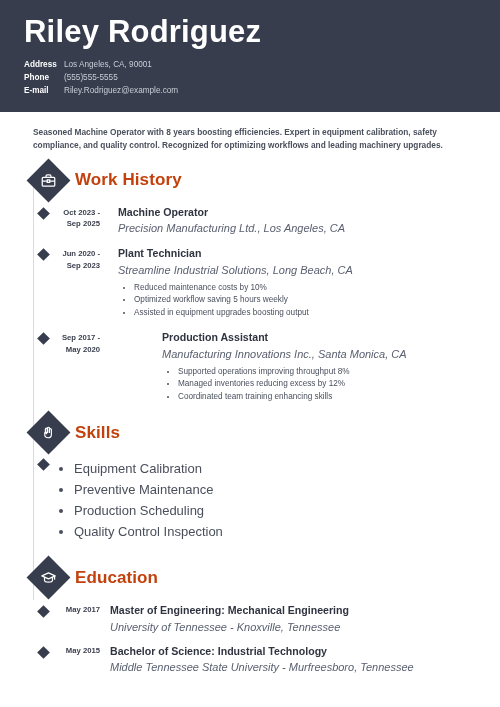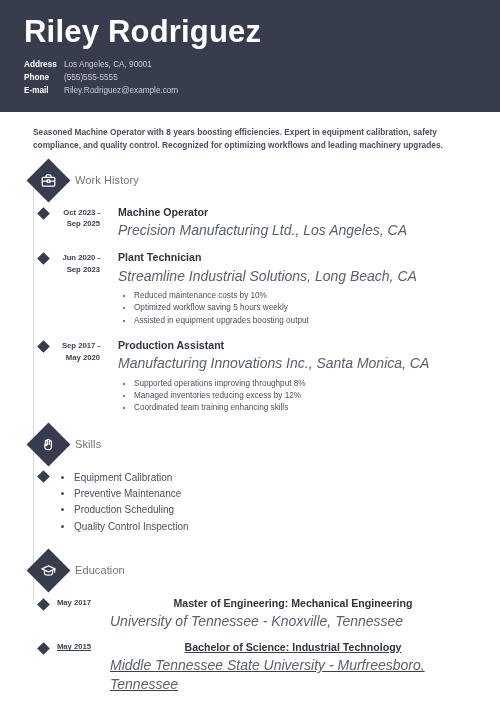--- a/index.html
+++ b/index.html
@@ -99,23 +99,23 @@
     display: flex;
     align-items: center;
     justify-content: center;
     flex: 0 0 auto;
   }
   .sec-diamond svg {
     transform: rotate(-45deg);
     display: block;
   }
   .sec-title {
-    font-size: 11px;
-    font-weight: normal;
-    color: #737373;
+    font-size: 17px;
+    font-weight: bold;
+    color: #c2410c;
     margin-left: 11px;
     letter-spacing: 0.1px;
   }
 
   
   .entries {
     position: relative;
     z-index: 2;
   }
   .entry {
@@ -145,21 +145,21 @@
     padding-left: 18px;
     flex: 1 1 auto;
   }
   .job-title {
     font-size: 10.6px;
     font-weight: bold;
     color: #2f3440;
     line-height: 1.25;
   }
   .company {
-    font-size: 14px;
+    font-size: 11px;
     font-style: italic;
     color: #5a6070;
     margin-top: 2px;
     line-height: 1.3;
   }
   ul.bullets {
     margin: 5px 0 0 0;
     padding-left: 16px;
     list-style: disc;
   }
@@ -174,55 +174,54 @@
   .skill-block {
     position: relative;
     padding-left: 14px;
   }
   ul.skills-list {
     margin: 0;
     padding-left: 36px;
     list-style: disc;
   }
   ul.skills-list li {
-    font-size: 10px;
+    font-size: 13px;
     line-height: 1.62;
     color: #4a4f5c;
   }
 
   
   .edu-entry {
     display: flex;
     position: relative;
     padding-left: 14px;
   }
   .edu-dates {
     width: 62px;
     flex: 0 0 62px;
-    text-align: center;
+    text-align: right;
     font-size: 7.7px;
     font-weight: bold;
     color: #3a3f4c;
     padding-top: 1px;
     padding-left: 10px;
     box-sizing: border-box;
   }
   .edu-detail {
     padding-left: 10px;
     flex: 1 1 auto;
   }
   .edu-degree {
     font-size: 10.6px;
     font-weight: bold;
     color: #2f3440;
     line-height: 1.25;
-    text-align: center;
   }
   .edu-school {
-    font-size: 14px;
+    font-size: 11px;
     font-style: italic;
     color: #5a6070;
     margin-top: 2px;
     line-height: 1.3;
   }
 </style>
 </head>
 <body>
 
 <div class="page">
@@ -284,21 +283,21 @@
           <div class="job-title">Plant Technician</div>
           <div class="company">Streamline Industrial Solutions, Long Beach, CA</div>
           <ul class="bullets">
             <li>Reduced maintenance costs by 10%</li>
             <li>Optimized workflow saving 5 hours weekly</li>
             <li>Assisted in equipment upgrades boosting output</li>
           </ul>
         </div>
       </div>
 
-      <div class="entry" style="margin-top:12px;">
+      <div class="entry" style="margin-top:12px;gap:44px;">
         <div class="node" style="top:3px;"></div>
         <div class="dates">
           <div>Sep 2017 -</div>
           <div>May 2020</div>
         </div>
         <div class="detail">
           <div class="job-title">Production Assistant</div>
           <div class="company">Manufacturing Innovations Inc., Santa Monica, CA</div>
           <ul class="bullets">
             <li>Supported operations improving throughput 8%</li>
@@ -344,21 +343,21 @@
     <div class="entries" style="margin-top:11px;">
       <div class="edu-entry">
         <div class="node" style="top:3px;"></div>
         <div class="edu-dates">May 2017</div>
         <div class="edu-detail">
           <div class="edu-degree">Master of Engineering: Mechanical Engineering</div>
           <div class="edu-school">University of Tennessee - Knoxville, Tennessee</div>
         </div>
       </div>
 
-      <div class="edu-entry" style="margin-top:11px;text-decoration:underline;">
+      <div class="edu-entry" style="margin-top:11px;">
         <div class="node" style="top:3px;"></div>
         <div class="edu-dates">May 2015</div>
         <div class="edu-detail">
           <div class="edu-degree">Bachelor of Science: Industrial Technology</div>
           <div class="edu-school">Middle Tennessee State University - Murfreesboro, Tennessee</div>
         </div>
       </div>
     </div>
 
   </div>

